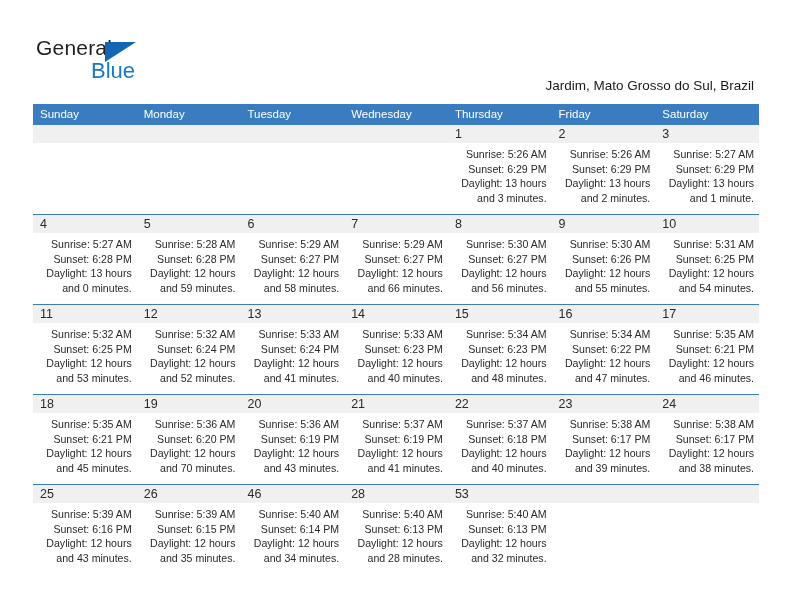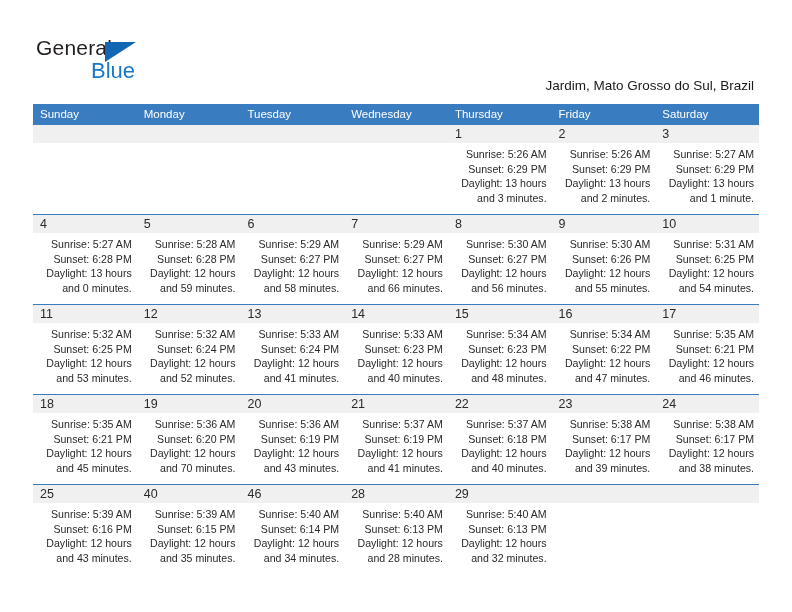--- a/index.html
+++ b/index.html
@@ -403,21 +403,21 @@
           <div class="cell">
             <div class="daynum-band">25</div>
             <div class="cell-lines">
               <div>Sunrise: 5:39 AM</div>
               <div>Sunset: 6:16 PM</div>
               <div>Daylight: 12 hours</div>
               <div>and 43 minutes.</div>
             </div>
           </div>
           <div class="cell">
-            <div class="daynum-band">40</div>
+            <div class="daynum-band">26</div>
             <div class="cell-lines">
               <div>Sunrise: 5:39 AM</div>
               <div>Sunset: 6:15 PM</div>
               <div>Daylight: 12 hours</div>
               <div>and 35 minutes.</div>
             </div>
           </div>
           <div class="cell">
             <div class="daynum-band">46</div>
             <div class="cell-lines">
@@ -430,21 +430,21 @@
           <div class="cell">
             <div class="daynum-band">28</div>
             <div class="cell-lines">
               <div>Sunrise: 5:40 AM</div>
               <div>Sunset: 6:13 PM</div>
               <div>Daylight: 12 hours</div>
               <div>and 28 minutes.</div>
             </div>
           </div>
           <div class="cell">
-            <div class="daynum-band">29</div>
+            <div class="daynum-band">53</div>
             <div class="cell-lines">
               <div>Sunrise: 5:40 AM</div>
               <div>Sunset: 6:13 PM</div>
               <div>Daylight: 12 hours</div>
               <div>and 32 minutes.</div>
             </div>
           </div>
           <div class="cell empty">
             <div class="daynum-band"></div>
           </div>

